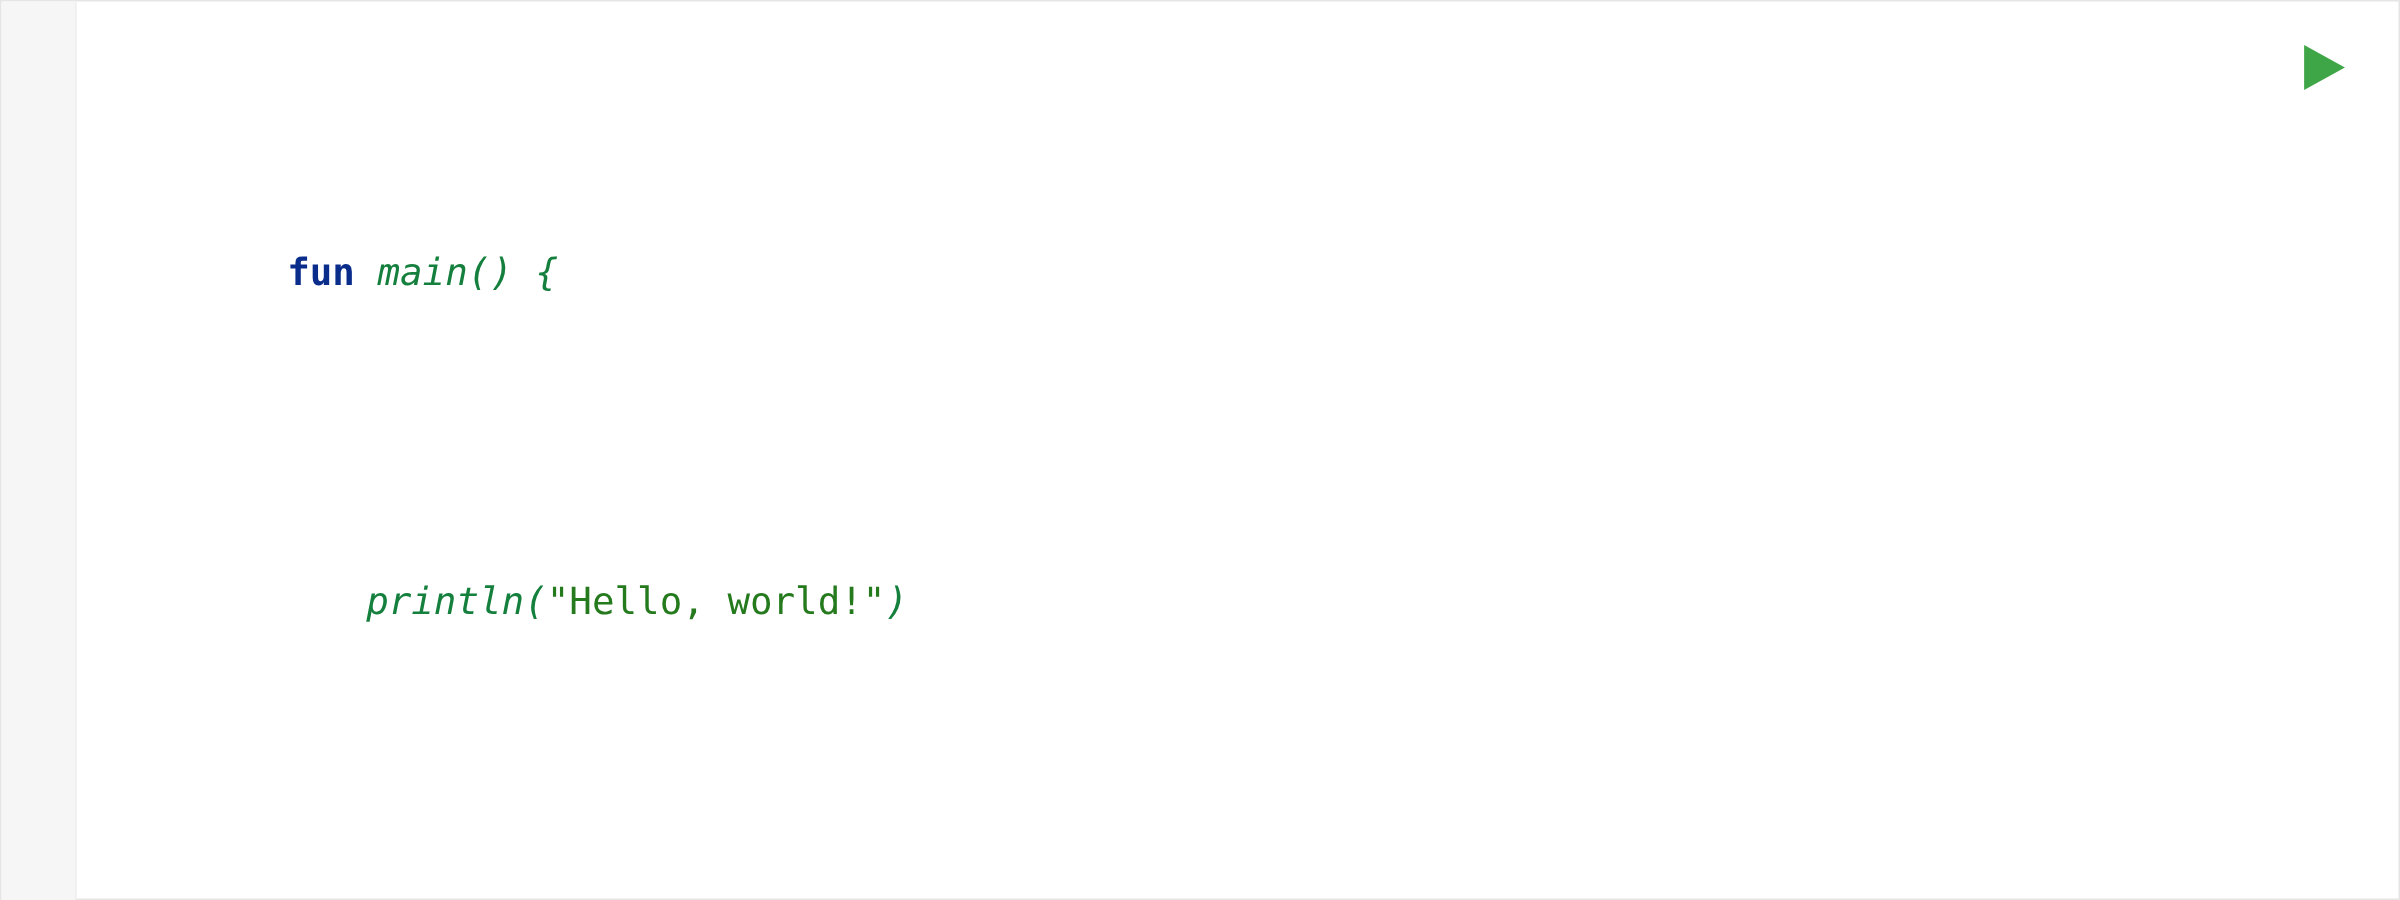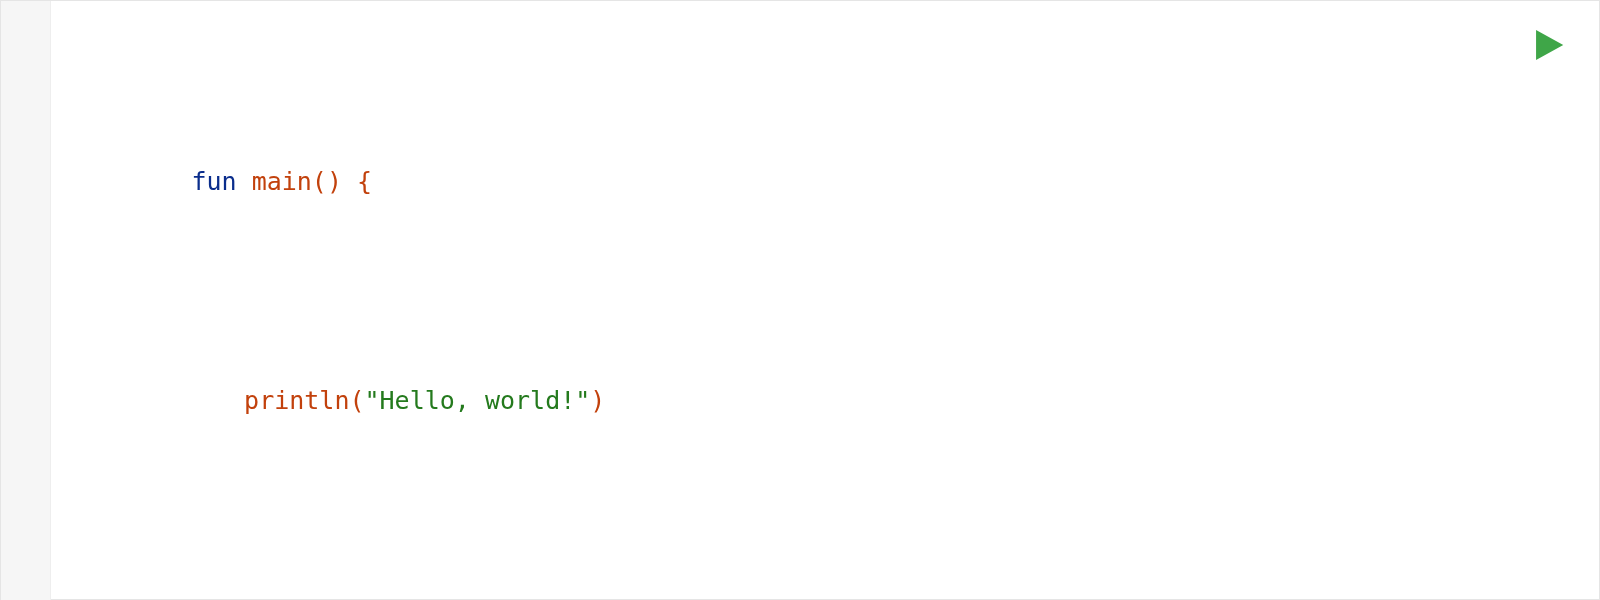--- a/index.html
+++ b/index.html
@@ -3,22 +3,22 @@
   <meta charset="utf-8">
   <style>
     * { box-sizing: border-box; margin: 0; padding: 0; }
     html, body { width: 1600px; height: 600px; overflow: hidden; font-family: "Menlo","Consolas","DejaVu Sans Mono",monospace; background: #fff; }
     .frame { width: 1600px; height: 600px; display: flex; flex-direction: column; border: 1px solid #e5e5e5; }
     .editor { flex: 1 1 auto; position: relative; display: flex; border-bottom: 1px solid #e5e5e5; }
     .gutter { width: 50px; background: #f6f6f6; border-right: 1px solid #eee; }
     .code-area { flex: 1; padding: 28px 20px 20px 20px; font-size: 25px; line-height: 1.75; color: #222; white-space: pre; }
     .code-line { display: block; }
     .indent { display: inline-block; width: 3.5ch; }
-    .tok-keyword { color: #0a2d8c; font-weight: 400; }
-    .tok-fn, .tok-punct { color: #c2410c; }
+    .tok-keyword { color: #0a2d8c; font-weight: 700; }
+    .tok-fn, .tok-punct { color: #15803d; font-style: italic; }
     .tok-string { color: #247a1d; }
     .run-btn { position: absolute; top: 22px; right: 28px; width: 44px; height: 44px; display: flex; align-items: center; justify-content: center; cursor: pointer; background: transparent; border: none; }
     .run-btn svg { display: block; }
   </style>
 </head>
 <body>
 
 <div class="frame">
   <div class="editor">
     <div class="gutter"></div>

